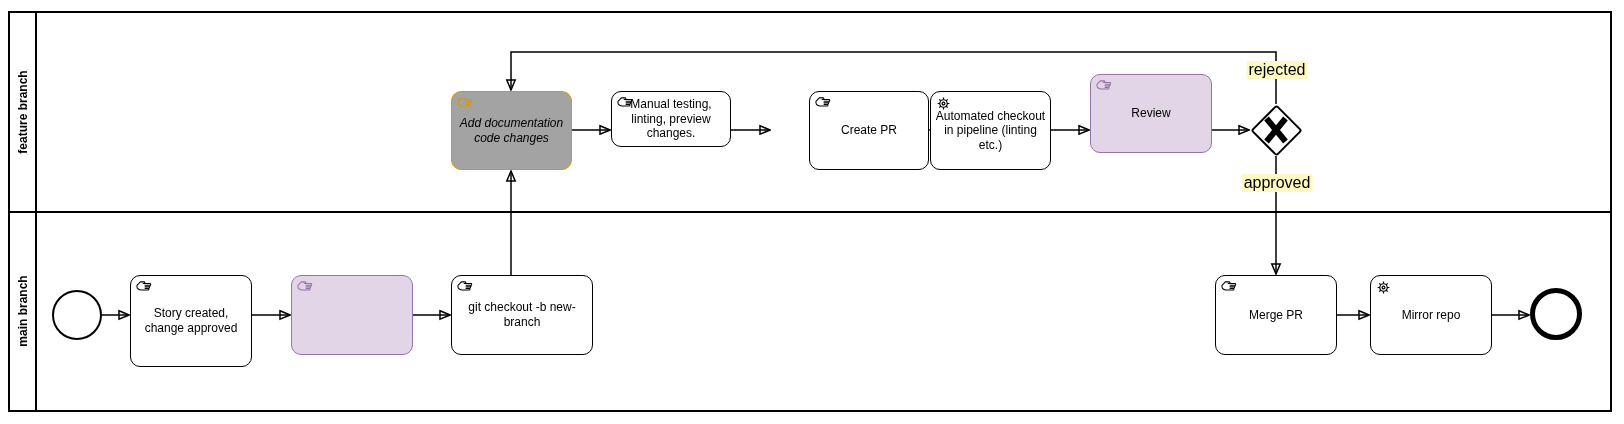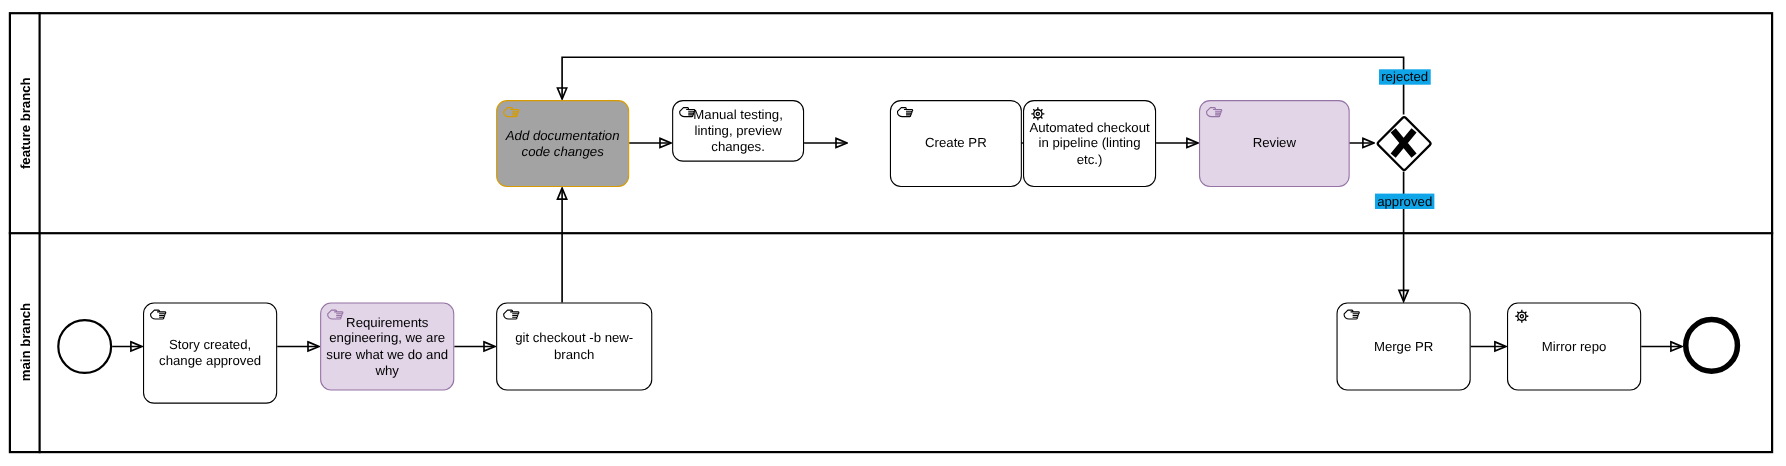--- a/index.html
+++ b/index.html
@@ -21,22 +21,22 @@
   .task-icon{position:absolute;top:4px;left:5px;line-height:0;color:#000;}
   .task--orange .task-icon{color:#D79B00;}
   .task--purple .task-icon{color:#9673A6;}
   .event{position:absolute;border-radius:50%;background:#fff;box-sizing:border-box;}
   .event--start{left:52px;top:290px;width:50px;height:50px;border:2px solid #000;}
   .event--end{left:1530px;top:288px;width:52px;height:52px;border:5px solid #000;}
   .gateway{position:absolute;left:1250px;top:104px;width:52px;height:52px;}
   .gateway-diamond{position:absolute;inset:7.5px;background:#fff;border:2px solid #000;
                    transform:rotate(45deg);border-radius:3px;box-sizing:border-box;}
   .gateway-x{position:absolute;left:0;top:0;}
-  .edge-label{position:absolute;transform:translate(-50%,-50%);font-size:12px;
-              background:#0ea5e9;padding:0 2px;white-space:nowrap;}
+  .edge-label{position:absolute;transform:translate(-50%,-50%);font-size:16px;
+              background:#fef9c3;padding:0 2px;white-space:nowrap;}
 </style>
 </head>
 <body>
 
 <div class="canvas">
 
   <div class="pool"></div>
   <div class="lane-label-sep"></div>
   <div class="lane-divider"></div>
   <div class="lane-label" style="left:23px;top:112px">feature branch</div>
@@ -73,21 +73,20 @@
     </span>
     <span class="task-label">Story created, change approved</span>
   </div>
 
   <div class="task task--purple" style="left:291px;top:275px;width:122px;height:80px">
     <span class="task-icon">
       <svg width="16" height="13" viewBox="0 0 17 13">
           <path d="M1 5.2 L4.6 1.6 L8.6 1.6 C9.7 1.6 9.7 3.4 8.6 3.4 L14.8 3.4 C15.9 3.4 15.9 5.1 14.8 5.1 L14.1 5.1 C15.2 5.1 15.2 6.8 14.1 6.8 L13.5 6.8 C14.6 6.8 14.6 8.5 13.5 8.5 L12.9 8.5 C14 8.5 14 10.2 12.9 10.2 L5.6 10.2 C3.2 10.2 1 8.6 1 6.4 Z M8.6 3.4 L7.2 3.4 M14.1 5.1 L9.2 5.1 M13.5 6.8 L9.2 6.8 M12.9 8.5 L9.2 8.5" fill="none" stroke="currentColor" stroke-width="1.1" stroke-linejoin="round"></path>
         </svg>
     </span>
-    <span class="task-label">Requirements engineering, we are sure what we do and why</span>
   </div>
 
   <div class="task" style="left:451px;top:275px;width:142px;height:80px">
     <span class="task-icon">
       <svg width="16" height="13" viewBox="0 0 17 13">
           <path d="M1 5.2 L4.6 1.6 L8.6 1.6 C9.7 1.6 9.7 3.4 8.6 3.4 L14.8 3.4 C15.9 3.4 15.9 5.1 14.8 5.1 L14.1 5.1 C15.2 5.1 15.2 6.8 14.1 6.8 L13.5 6.8 C14.6 6.8 14.6 8.5 13.5 8.5 L12.9 8.5 C14 8.5 14 10.2 12.9 10.2 L5.6 10.2 C3.2 10.2 1 8.6 1 6.4 Z M8.6 3.4 L7.2 3.4 M14.1 5.1 L9.2 5.1 M13.5 6.8 L9.2 6.8 M12.9 8.5 L9.2 8.5" fill="none" stroke="currentColor" stroke-width="1.1" stroke-linejoin="round"></path>
         </svg>
     </span>
     <span class="task-label">git checkout -b new-branch</span>
   </div>
@@ -125,21 +124,21 @@
           <g fill="none" stroke="currentColor" stroke-width="1.3">
             <circle cx="8" cy="8" r="4"></circle>
             <circle cx="8" cy="8" r="1.5"></circle>
             <path d="M12.2 8 H14.3 M10.97 10.97 L12.45 12.45 M8 12.2 V14.3 M5.03 10.97 L3.55 12.45 M3.8 8 H1.7 M5.03 5.03 L3.55 3.55 M8 3.8 V1.7 M10.97 5.03 L12.45 3.55"></path>
           </g>
         </svg>
     </span>
     <span class="task-label">Automated checkout in pipeline (linting etc.)</span>
   </div>
 
-  <div class="task task--purple" style="left:1090px;top:91px;width:137px;height:79px">
+  <div class="task task--purple" style="left:1090px;top:74px;width:122px;height:79px">
     <span class="task-icon">
       <svg width="16" height="13" viewBox="0 0 17 13">
           <path d="M1 5.2 L4.6 1.6 L8.6 1.6 C9.7 1.6 9.7 3.4 8.6 3.4 L14.8 3.4 C15.9 3.4 15.9 5.1 14.8 5.1 L14.1 5.1 C15.2 5.1 15.2 6.8 14.1 6.8 L13.5 6.8 C14.6 6.8 14.6 8.5 13.5 8.5 L12.9 8.5 C14 8.5 14 10.2 12.9 10.2 L5.6 10.2 C3.2 10.2 1 8.6 1 6.4 Z M8.6 3.4 L7.2 3.4 M14.1 5.1 L9.2 5.1 M13.5 6.8 L9.2 6.8 M12.9 8.5 L9.2 8.5" fill="none" stroke="currentColor" stroke-width="1.1" stroke-linejoin="round"></path>
         </svg>
     </span>
     <span class="task-label">Review</span>
   </div>
 
   <div class="gateway">
     <div class="gateway-diamond"></div>

